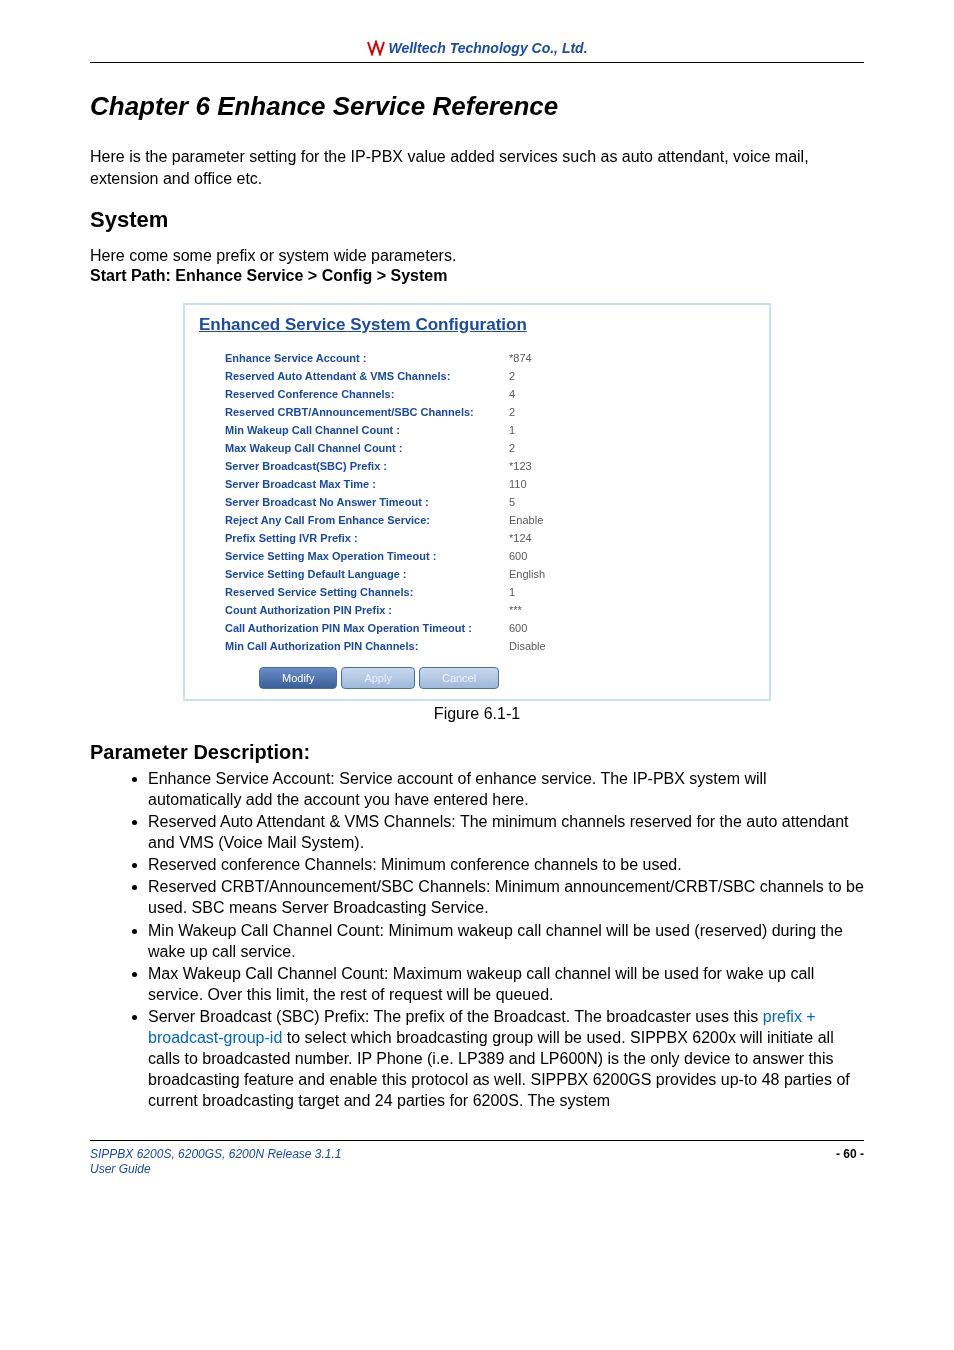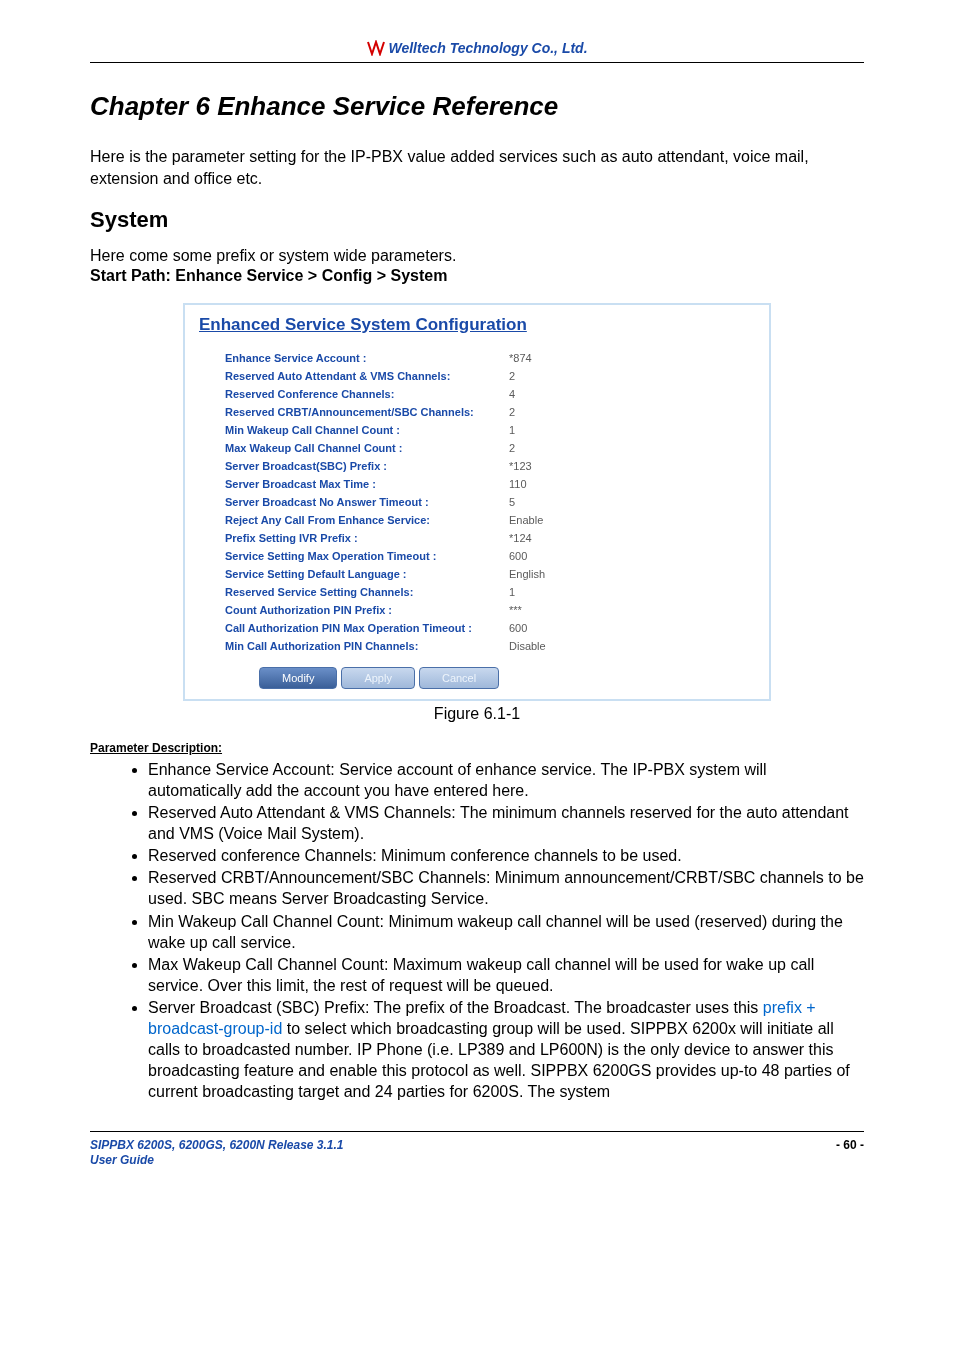--- a/index.html
+++ b/index.html
@@ -100,24 +100,23 @@
   .ss-btn.disabled {
     background: linear-gradient(#c8d8ee, #9fb8da);
     color: #eef4fb;
   }
   .caption {
     text-align: center;
     font-size: 16px;
     margin-bottom: 18px;
   }
   .param-head {
-    font-size: 12px;
+    font-size: 20px;
     font-weight: bold;
     margin-bottom: 4px;
-    text-decoration: underline;
   }
   ul.params {
     list-style: disc;
     padding-left: 34px;
     font-size: 16px;
     line-height: 1.32;
   }
   ul.params li { margin-bottom: 1px; margin-left: 24px; }
   .highlight { color: #0066cc; }
   .footer {
@@ -125,21 +124,21 @@
     margin-top: 28px;
     padding-top: 6px;
     display: flex;
     justify-content: space-between;
     align-items: flex-start;
     font-size: 12px;
   }
   .footer .left {
     color: #1a4aa8;
     font-style: italic;
-    font-weight: bold;
+    font-weight: normal;
     line-height: 1.3;
   }
   .footer .pageno {
     font-weight: bold;
     font-size: 12px;
     margin-left: 8px;
   }
 </style>
 </head>
 <body>

